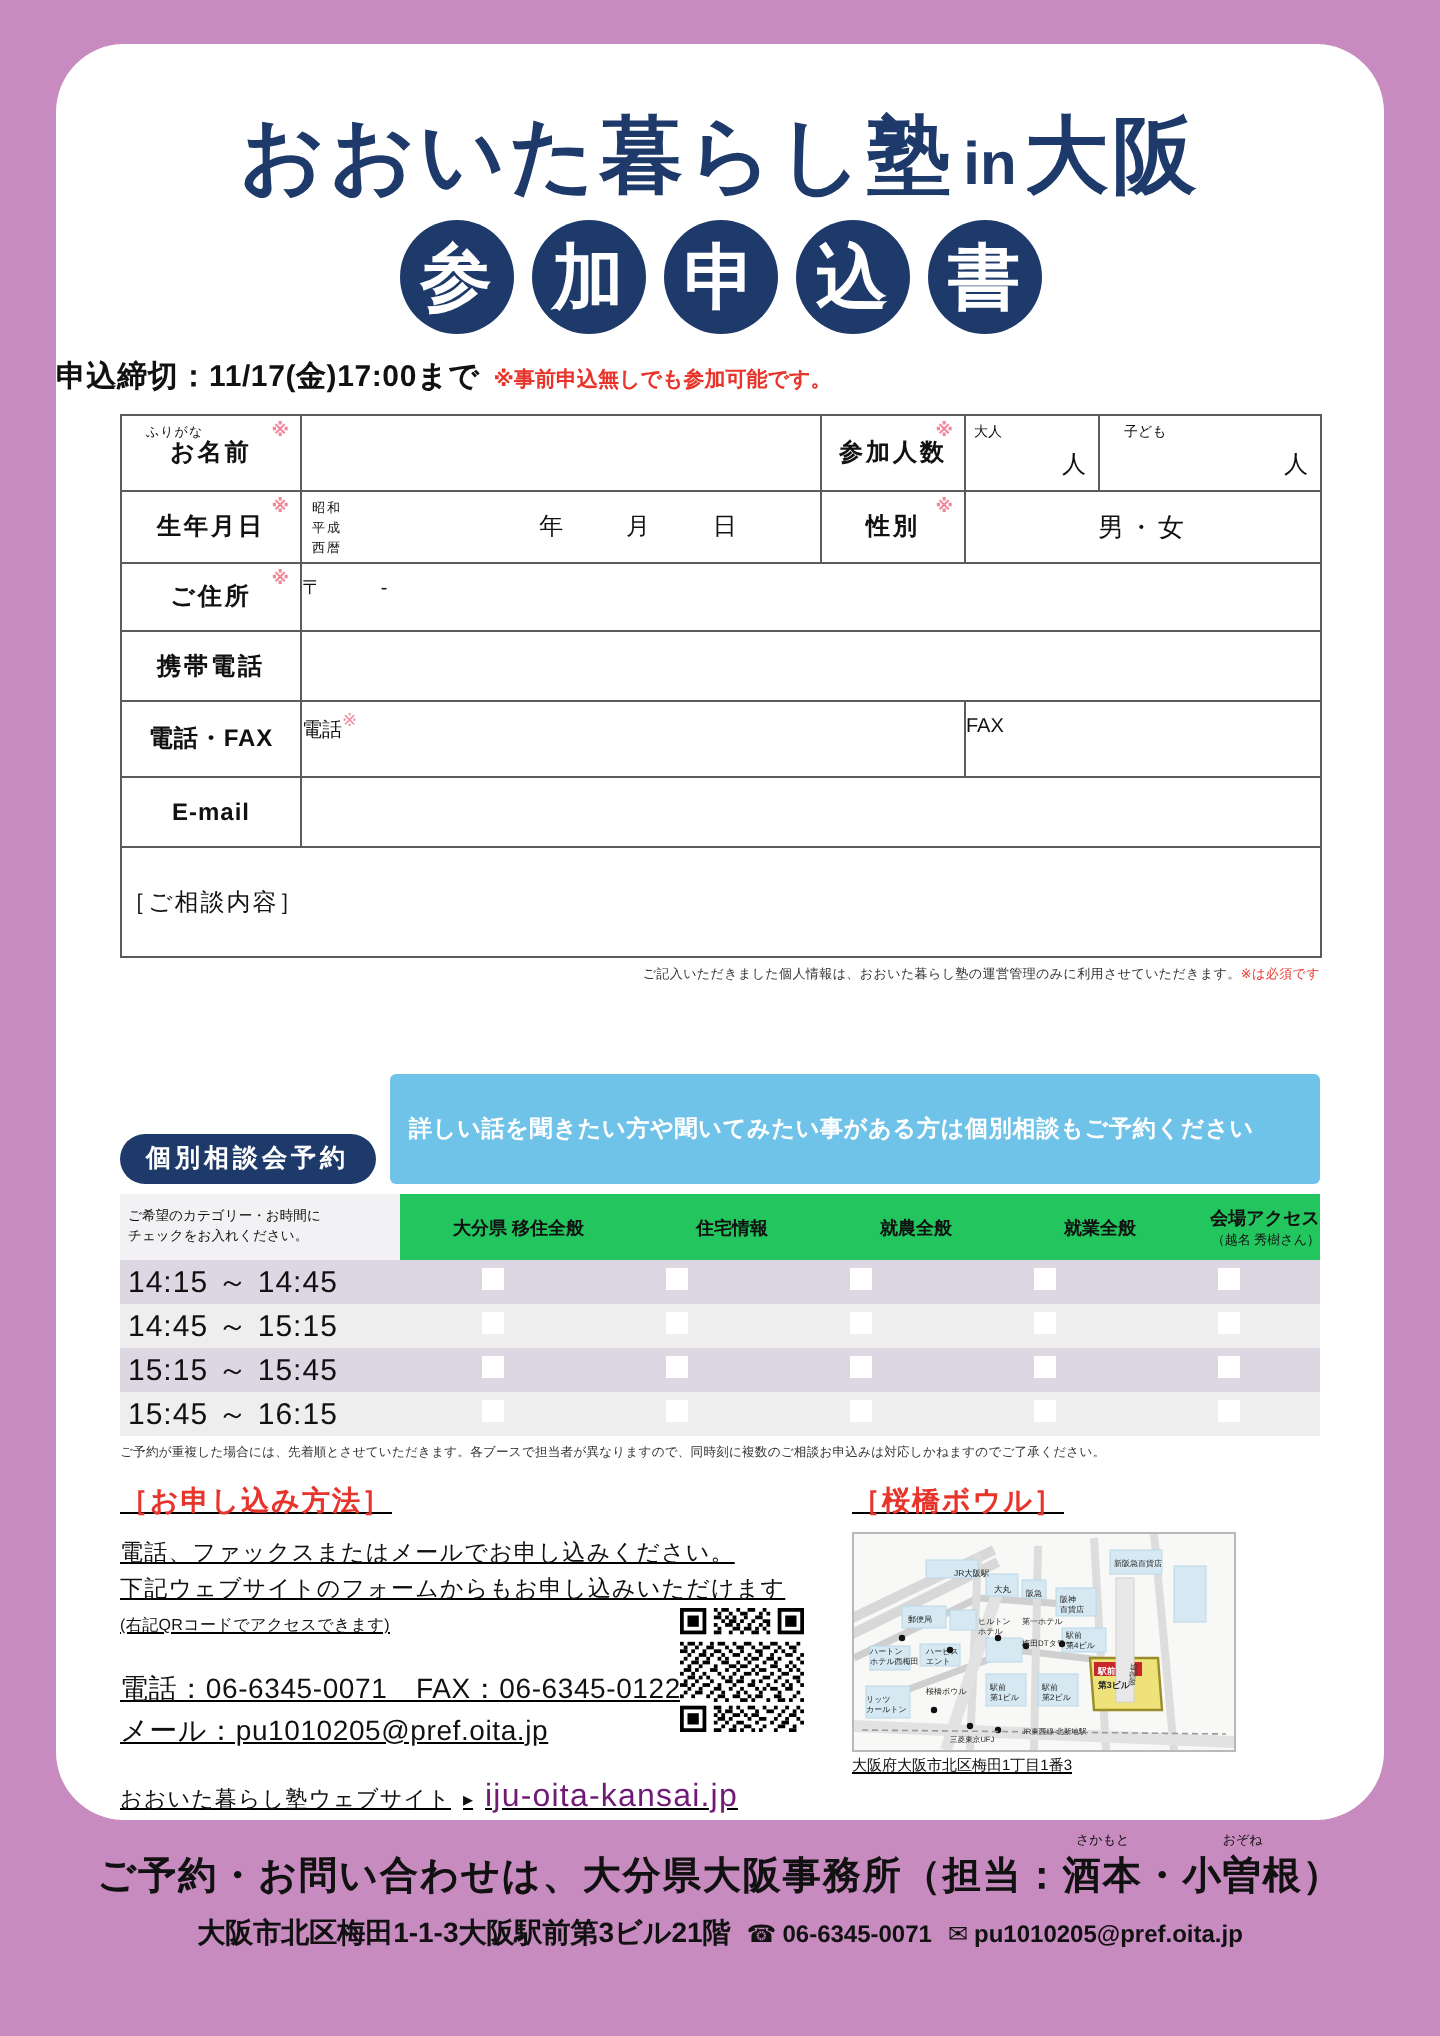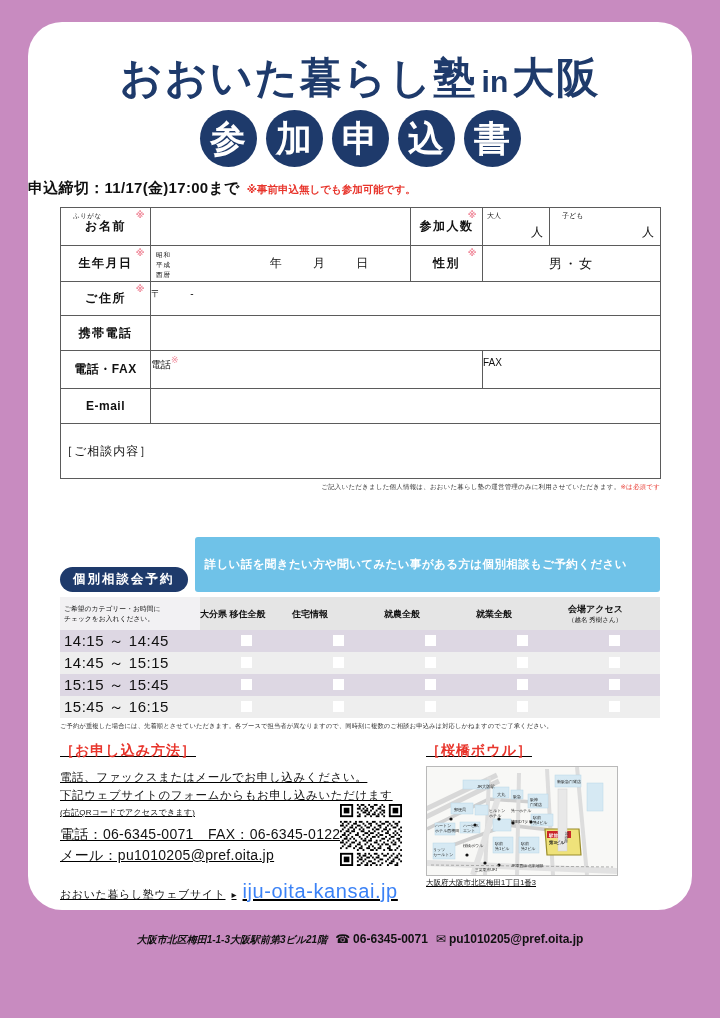--- a/index.html
+++ b/index.html
@@ -159,22 +159,22 @@
     width: 100%;
     border-collapse: collapse;
     table-layout: fixed;
     margin-top: 5px;
   }
   table.book th {
     font-size: 9px;
     font-weight: bold;
     color: #111;
     padding: 6px 0 5px 0;
-    text-align: left;
-    background: #e5e5e5;
+    text-align: right;
+    background: #22c55e;
   }
   table.book th.firstcol {
     text-align: left;
     font-weight: normal;
     font-size: 6.8px;
     line-height: 1.5;
     padding-left: 4px;
     background: #f2f1f3;
     width: 140px;
   }
@@ -222,36 +222,36 @@
   }
   .apply-sm {
     font-size: 8px;
     color: #111;
     margin-top: 2px;
     letter-spacing: 0.2px;
   }
   .apply-tel {
     font-size: 14px;
     color: #111;
-    margin-top: 8px;
+    margin-top: 18px;
     letter-spacing: 0.3px;
   }
   .apply-mail {
     font-size: 14px;
     color: #111;
     margin-top: 3px;
     letter-spacing: 0.3px;
   }
   .site-line {
     display: flex; align-items: baseline;
     margin-top: 15px;
   }
   .site-label { font-size: 11px; color: #111; letter-spacing: 0.6px; }
   .site-arrow { color: #111; font-size: 10px; padding: 0 6px; }
-  .site-url { font-size: 20px; color: #3b82f6; letter-spacing: 0.6px; }
+  .site-url { font-size: 16px; color: #701a75; letter-spacing: 0.6px; }
   .qr {
     position: absolute;
     right: 10px; top: 62px;
     width: 62px; height: 62px;
   }
   .access { flex: 1; }
   .map-frame {
     margin-top: 6px;
     width: 192px; height: 110px;
     border: 1px solid #b9b9b9;
@@ -293,21 +293,21 @@
     font-weight: normal;
     letter-spacing: 0;
   }
   .f2 {
     margin-top: 7px;
     font-size: 12px;
     font-weight: bold;
     color: #111;
     white-space: nowrap;
   }
-  .f2 .addr { font-size: 10px; font-style: italic; }
+  .f2 .addr { font-size: 14px; }
   .f2 .ico { font-size: 12px; padding: 0 3px 0 8px; }
 </style>
 </head>
 <body>
 
 <div id="page">
   <div id="card">
 
     <div class="title-main">
       <span>おおいた暮らし塾</span><span class="small-in">in</span><span>大阪</span>
@@ -871,17 +871,20 @@
               <text x="0" y="0" font-size="3.8" fill="#333">御堂筋</text>
             </g>
           </svg>
         </div>
         <div class="venue-addr">大阪府大阪市北区梅田1丁目1番3</div>
       </div>
     </div>
   </div>
 
   <div id="footer">
+    <div class="f1">
+      <span>ご予約・お問い合わせは、大分県大阪事務所（担当：</span><span class="ruby-wrap"><span class="ruby">さかもと</span><span>酒本</span></span><span>・</span><span class="ruby-wrap"><span class="ruby">おぞね</span><span>小曽根</span></span><span>）</span>
+    </div>
     <div class="f2">
       <span class="addr">大阪市北区梅田1-1-3大阪駅前第3ビル21階</span><span class="ico">☎</span><span>06-6345-0071</span><span class="ico">✉</span><span>pu1010205@pref.oita.jp</span>
     </div>
   </div>
 </div>
 
 </body></html>

